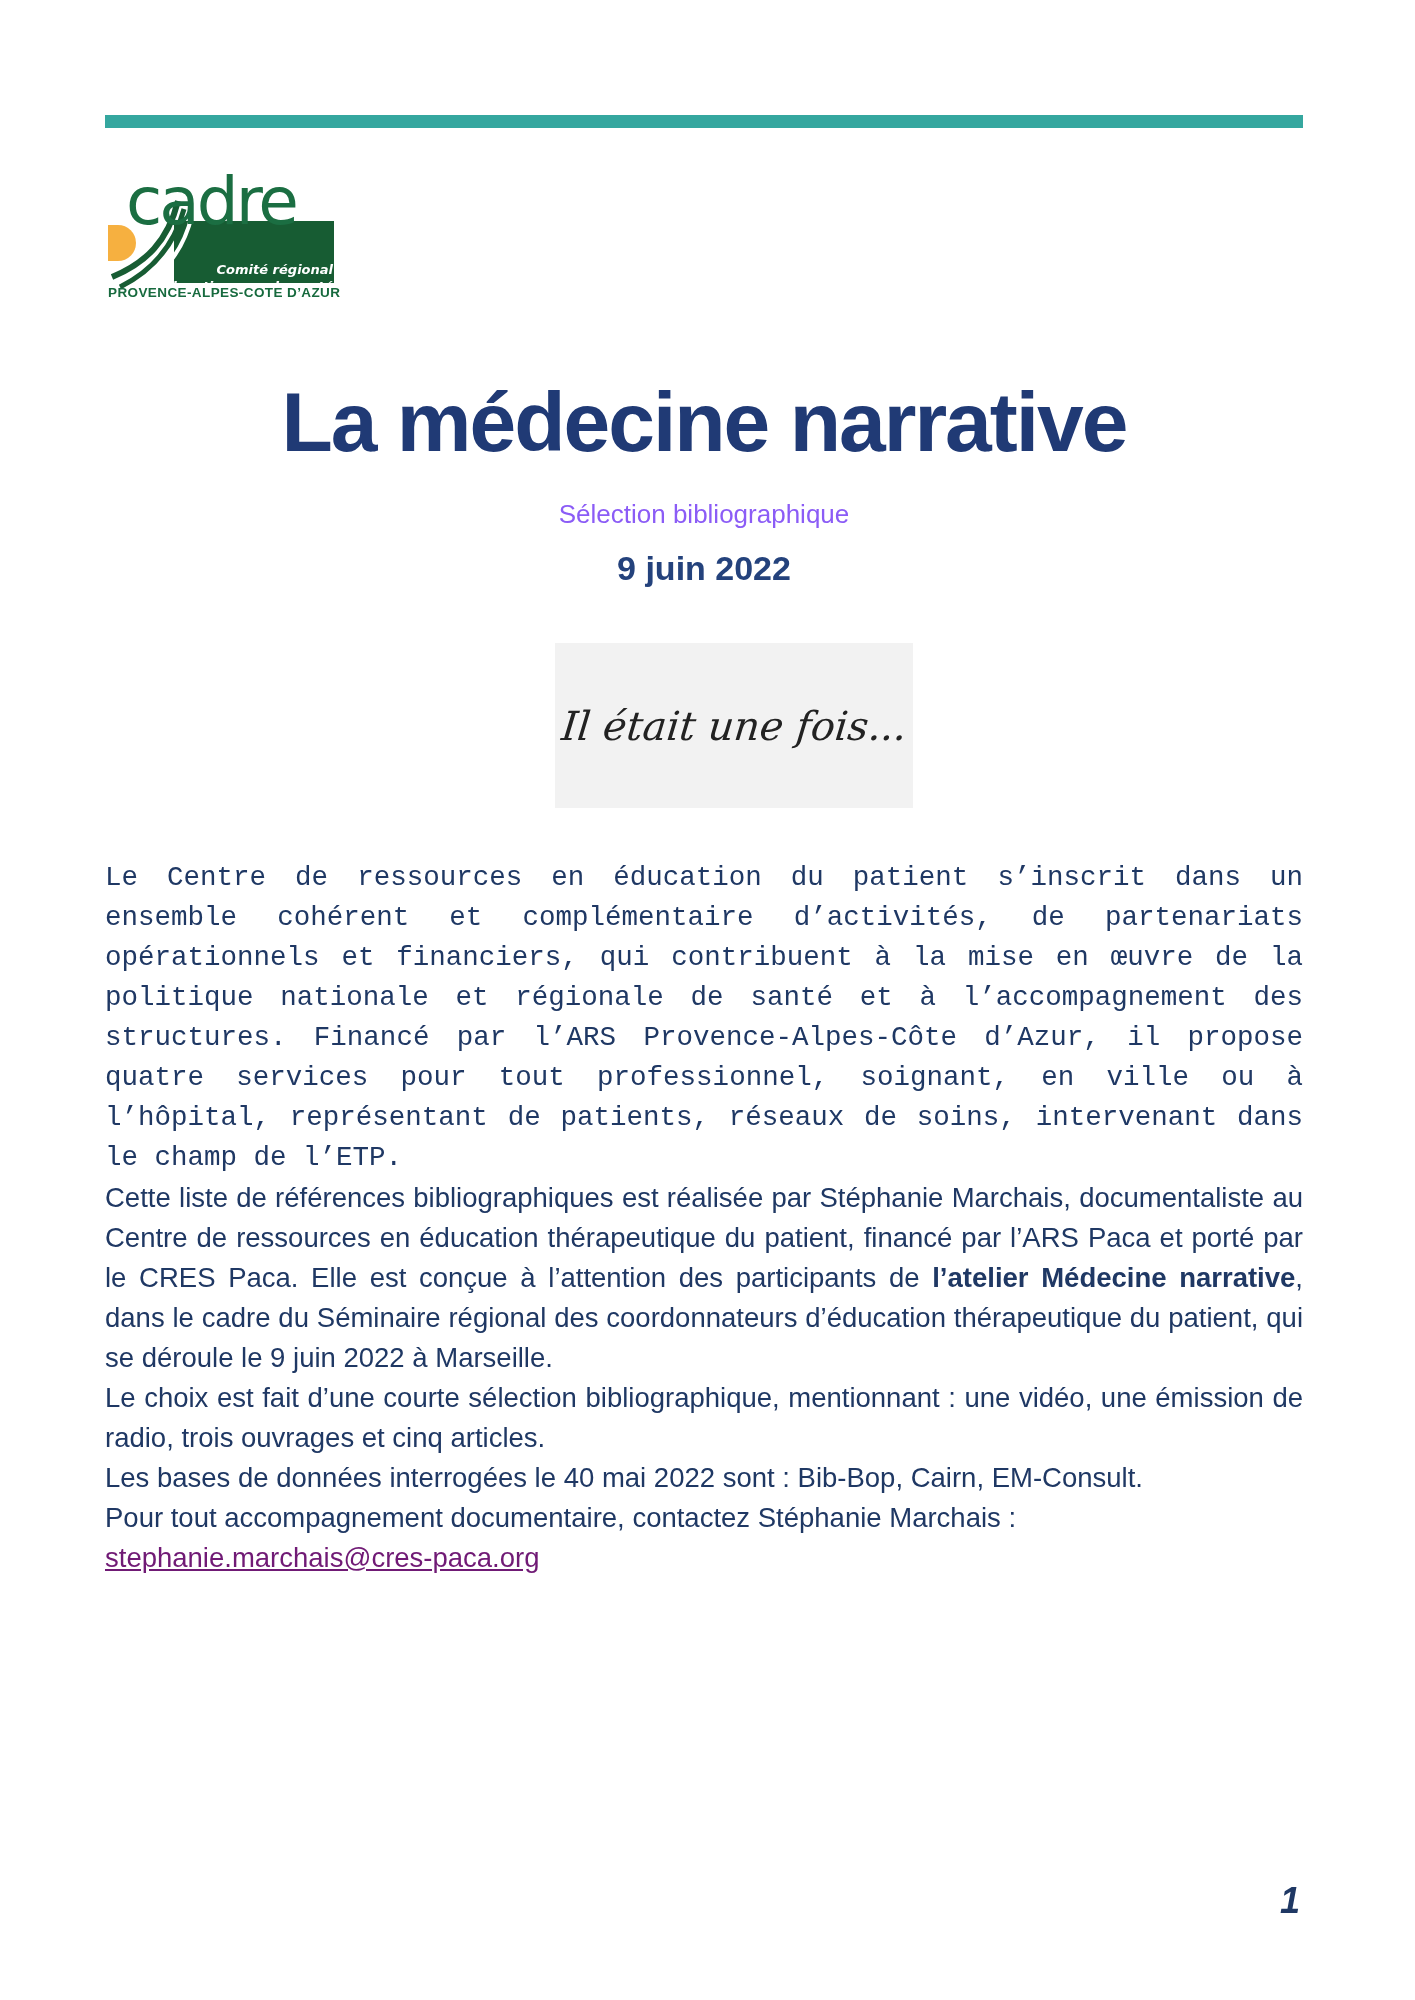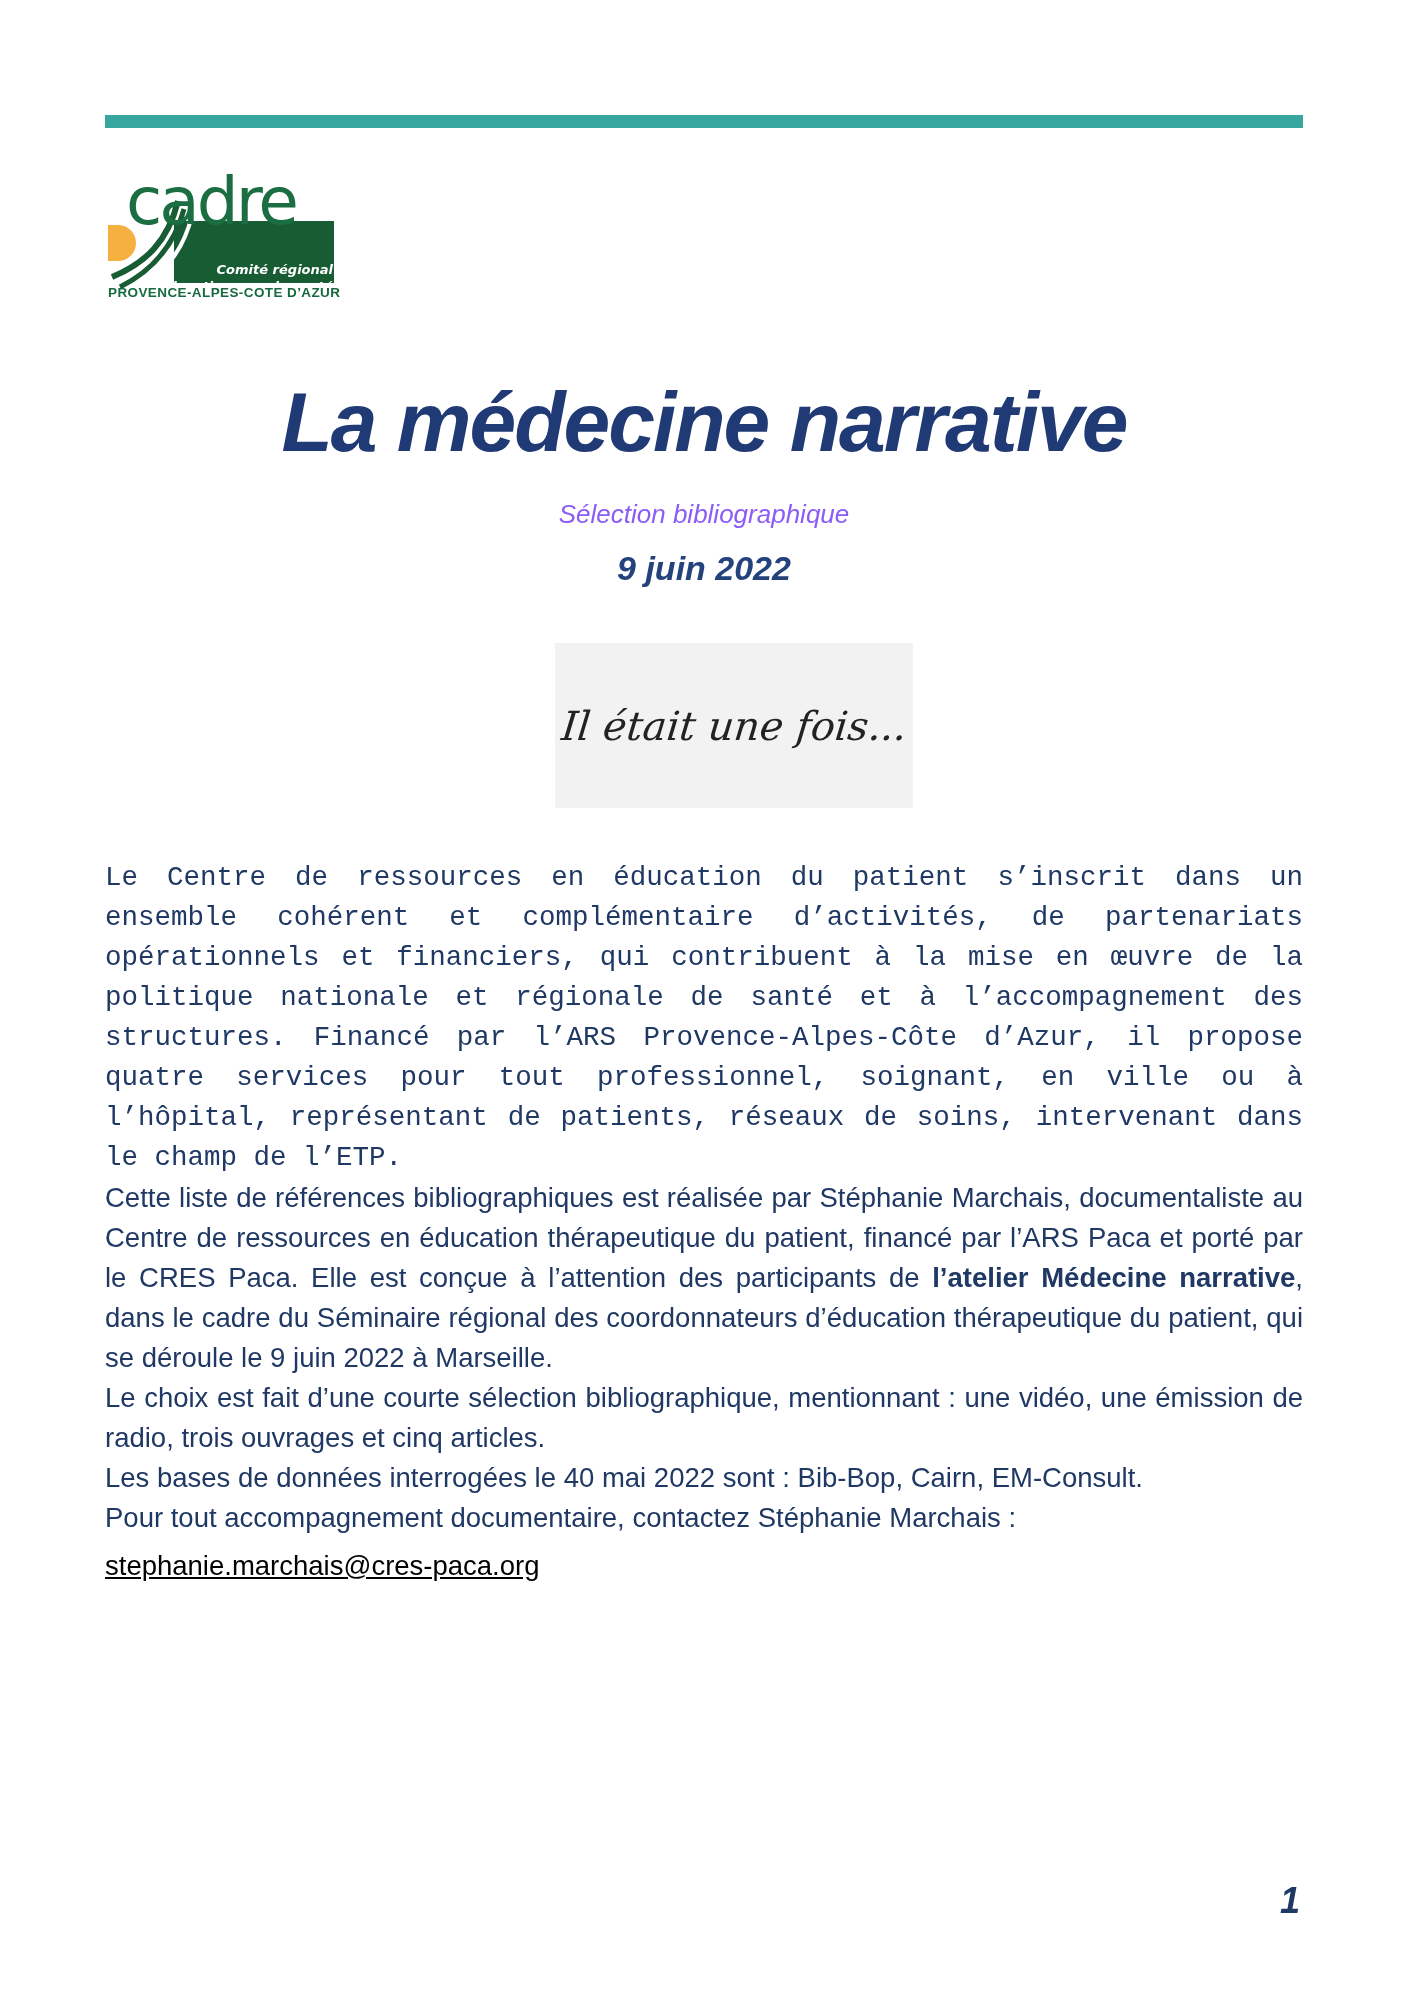--- a/index.html
+++ b/index.html
@@ -48,21 +48,20 @@
   .logo-region{
     position:absolute; left:0; top:102px;
     font-size:13.5px; font-weight:bold; color:#176a3e;
     letter-spacing:0.4px; white-space:nowrap;
   }
 
   
   .title-block{
     position:absolute; left:105px; top:378px; width:1198px;
     text-align:center; 
-    font-style:italic;
   }
   .doc-title{
     font-size:84px; line-height:88px; font-weight:bold;
     letter-spacing:-2px; color:#203a75;
   }
   .doc-subtitle{
     margin-top:26px;
     font-size:26px; line-height:44px; color:#8b5cf6;
   }
   .doc-date{
@@ -87,22 +86,22 @@
   .body-text{
     position:absolute; left:105px; top:858px; width:1198px;
     font-size:27.5px; line-height:40px; color:#1f3864;
   }
   .body-text p{margin:0; text-align:justify;}
   .p1{margin-bottom:42px;font-family:Liberation Mono, monospace;}
   .p2{margin-bottom:88px;}
   .p3{margin-bottom:48px;}
   .bold-inline{font-weight:bold;}
   .email-link{
-    color:#000000; text-decoration:underline; cursor:pointer;
-    display:inline-block; margin-top:8px;
+    color:#701a75; text-decoration:underline; cursor:pointer;
+    display:inline-block; margin-top:0;
   }
 
   
   .page-number{
     position:absolute; left:1280px; top:1880px;
     font-size:36px; font-weight:bold; font-style:italic; color:#1f3864;
   }
   .footer-link{
     position:absolute; left:105px; top:1924px;
     font-size:28px; font-weight:bold; font-style:italic;

